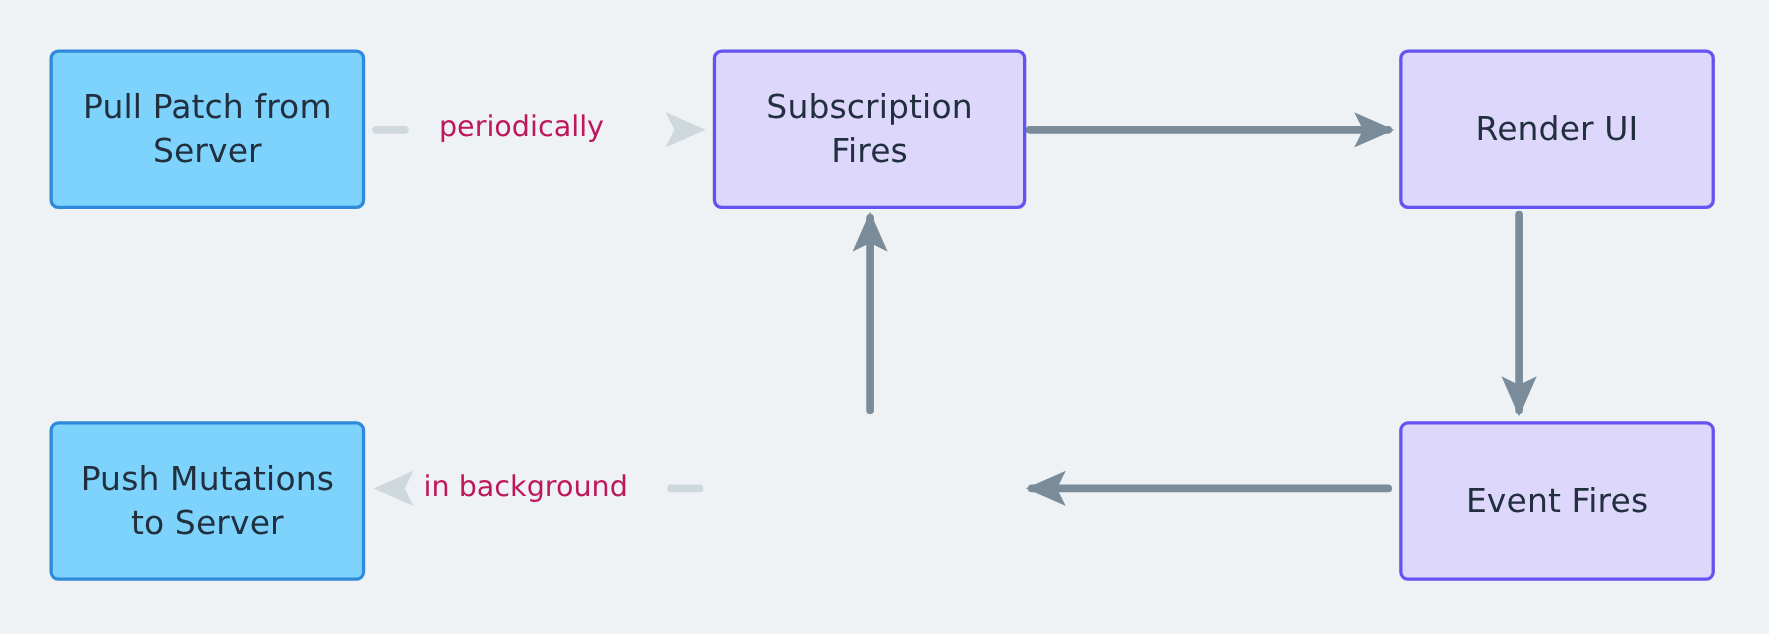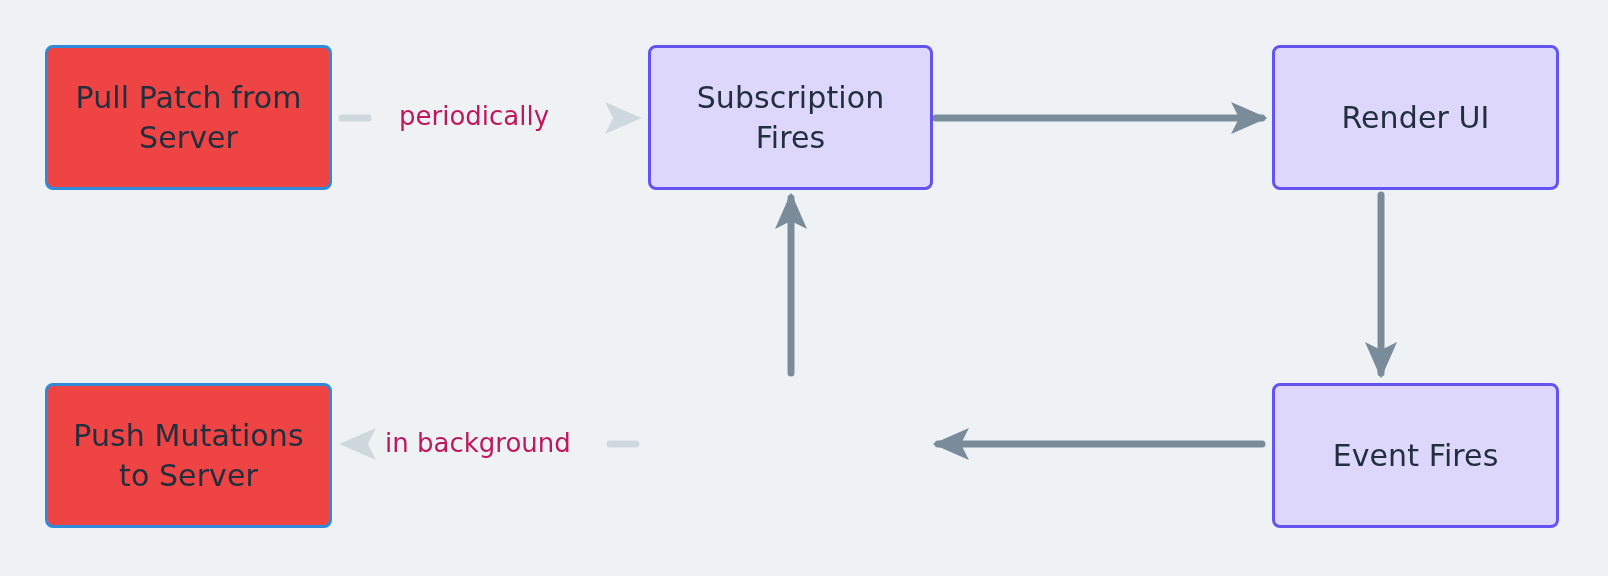--- a/index.html
+++ b/index.html
@@ -33,21 +33,21 @@
     display: flex;
     align-items: center;
     justify-content: center;
     text-align: center;
     line-height: 1.32;
     font-size: 30px;
     color: #222f3e;
     letter-spacing: 0.1px;
   }
   .node.blue {
-    background: #ef4444;
+    background: #7dd3fc;
     border: 3px solid #2f8ad9;
   }
   .node.purple {
     background: #ddd7fb;
     border: 3px solid #6453f0;
   }
   .node-label {
     display: block;
     white-space: pre-line;
     padding: 0 8px;

